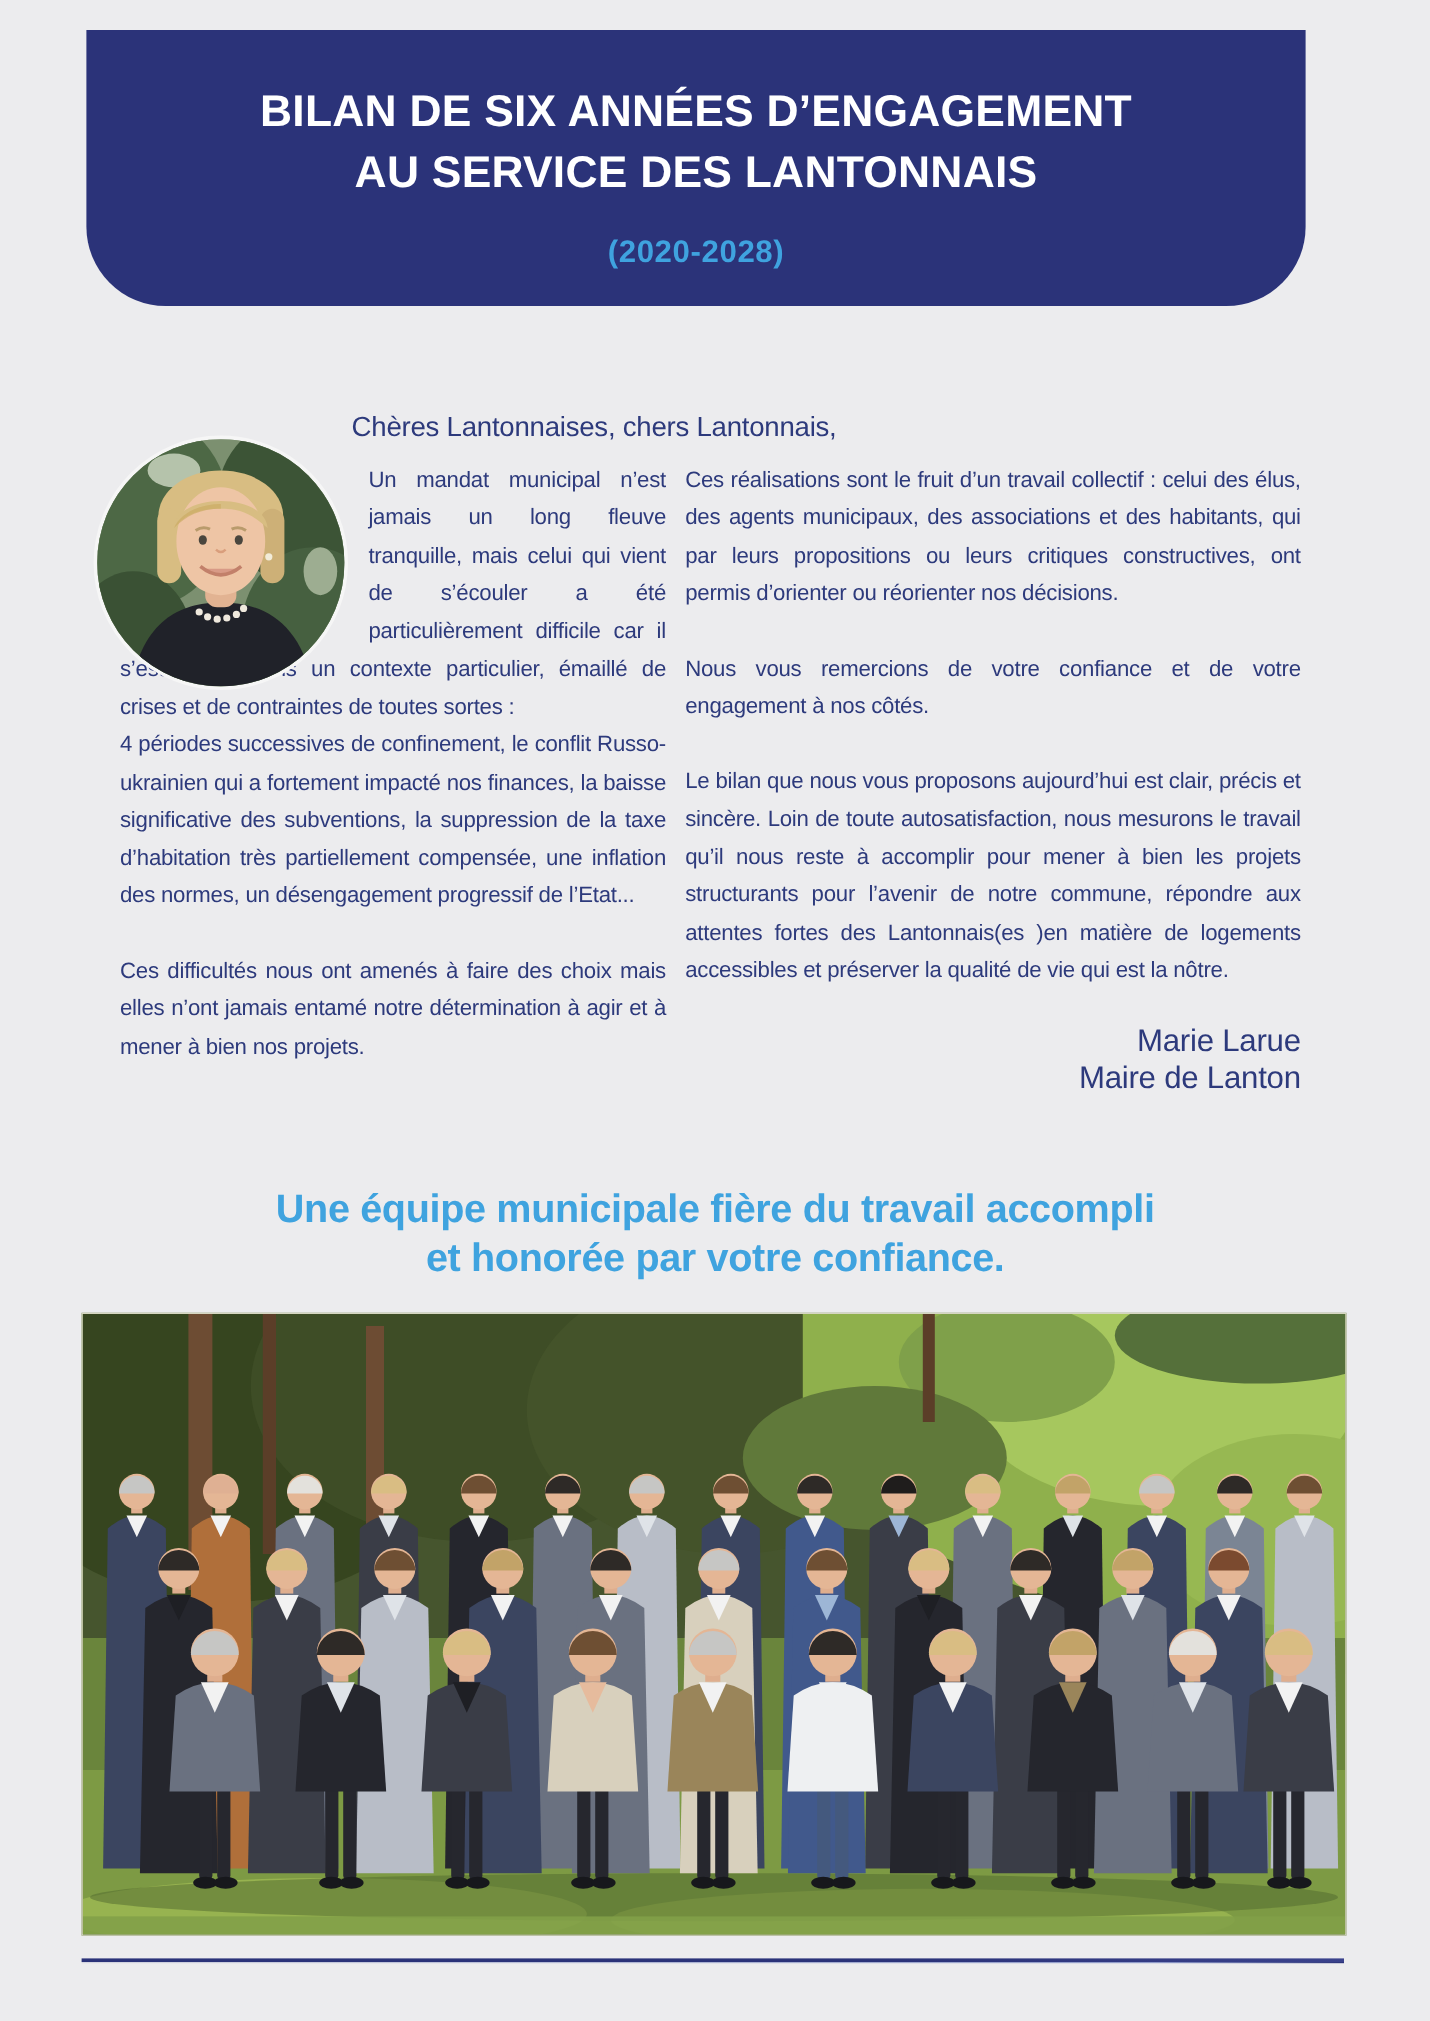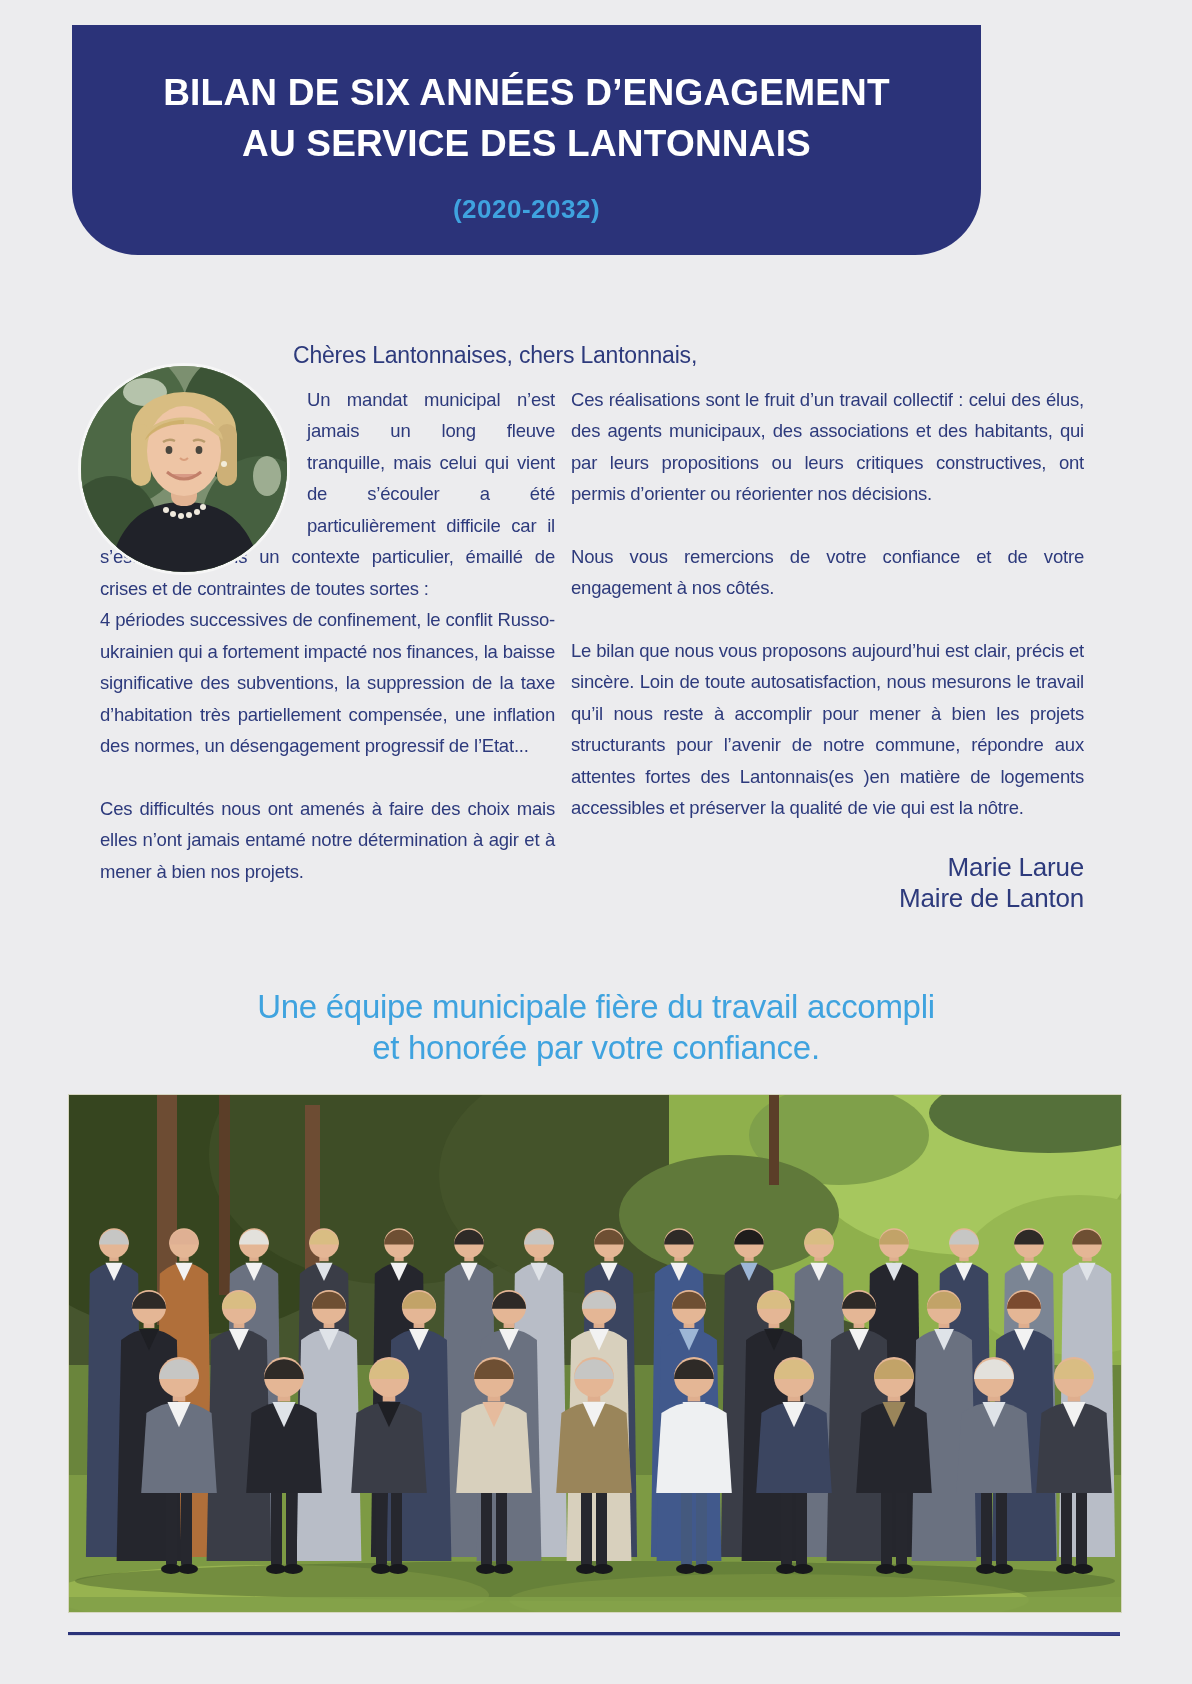--- a/index.html
+++ b/index.html
@@ -2,21 +2,21 @@
 <html lang="fr"><head>
 <meta charset="utf-8">
 <style>
   html,body{margin:0;padding:0;background:#ececee;}
   .page{
     position:relative;width:1192px;height:1684px;background:#ececee;
     font-family:"Liberation Sans",sans-serif;overflow:hidden;
   }
   
   .banner{
-    margin:2px 72px 0 72px;width:909px;height:230px;background:#2b3379;
+    margin:2px 72px 0 72px;width:1016px;height:230px;background:#2b3379;
     border-radius:0 0 66px 66px;text-align:center;color:#ffffff;box-sizing:border-box;
   }
   .banner .title{
     padding-top:42px;font-size:37px;line-height:51px;font-weight:bold;
     letter-spacing:.2px;font-stretch:condensed;
   }
   .banner .period{
     margin-top:9px;font-size:26px;font-weight:bold;color:#3fa3df;letter-spacing:.5px;
   }
   
@@ -34,21 +34,21 @@
   }
   .col-left{flex:0 0 455px;}
   .col-right{flex:1;}
   .col p{margin:0;}
   .col p.gap{margin-top:31px;}
   .portrait-spacer{float:left;width:207px;height:128px;}
   .signature{margin-top:28px;text-align:right;font-weight:normal;font-size:26px;line-height:31px;}
   
   .team-heading{
     position:absolute;left:0;right:0;top:986px;margin:0;text-align:center;
-    font-size:33px;line-height:41px;font-weight:normal;color:#3fa3df;letter-spacing:-.3px;
+    font-size:33px;line-height:41px;font-weight:bold;color:#3fa3df;letter-spacing:-.3px;
   }
   .team-photo{
     position:absolute;left:68px;top:1094px;width:1052px;height:517px;margin:0;
     border:1px solid #d6d6c0;box-sizing:content-box;overflow:hidden;background:#5e7638;
   }
   .team-photo svg{display:block;}
   
   .bottom-rule{position:absolute;left:68px;top:1632px;width:1052px;height:6px;}
   .bottom-rule .line-a{height:3px;background:linear-gradient(90deg,#2b3379 0%,#2b3379 65%,#3a428c 100%);}
   .bottom-rule .line-b{height:1px;background:linear-gradient(90deg,rgba(43,51,121,.12),#8e9ac9 85%,#2b3379);}
@@ -56,21 +56,21 @@
 </head>
 <body>
 
 <div class="page">
 
   <header class="banner">
     <h1 class="title">
       <span>BILAN DE SIX ANNÉES D’ENGAGEMENT</span><br>
       <span>AU SERVICE DES LANTONNAIS</span>
     </h1>
-    <div class="period">(2020-2032)</div>
+    <div class="period">(2020-2028)</div>
   </header>
 
   <section class="letter">
 
     <div class="portrait">
       <svg viewBox="0 0 206 206" width="206" height="206">
         <rect width="206" height="206" fill="#7c9070"></rect>
         <ellipse cx="40" cy="60" rx="70" ry="80" fill="#4d6845"></ellipse>
         <ellipse cx="170" cy="50" rx="70" ry="70" fill="#3c5436"></ellipse>
         <ellipse cx="180" cy="160" rx="60" ry="70" fill="#466040"></ellipse>

